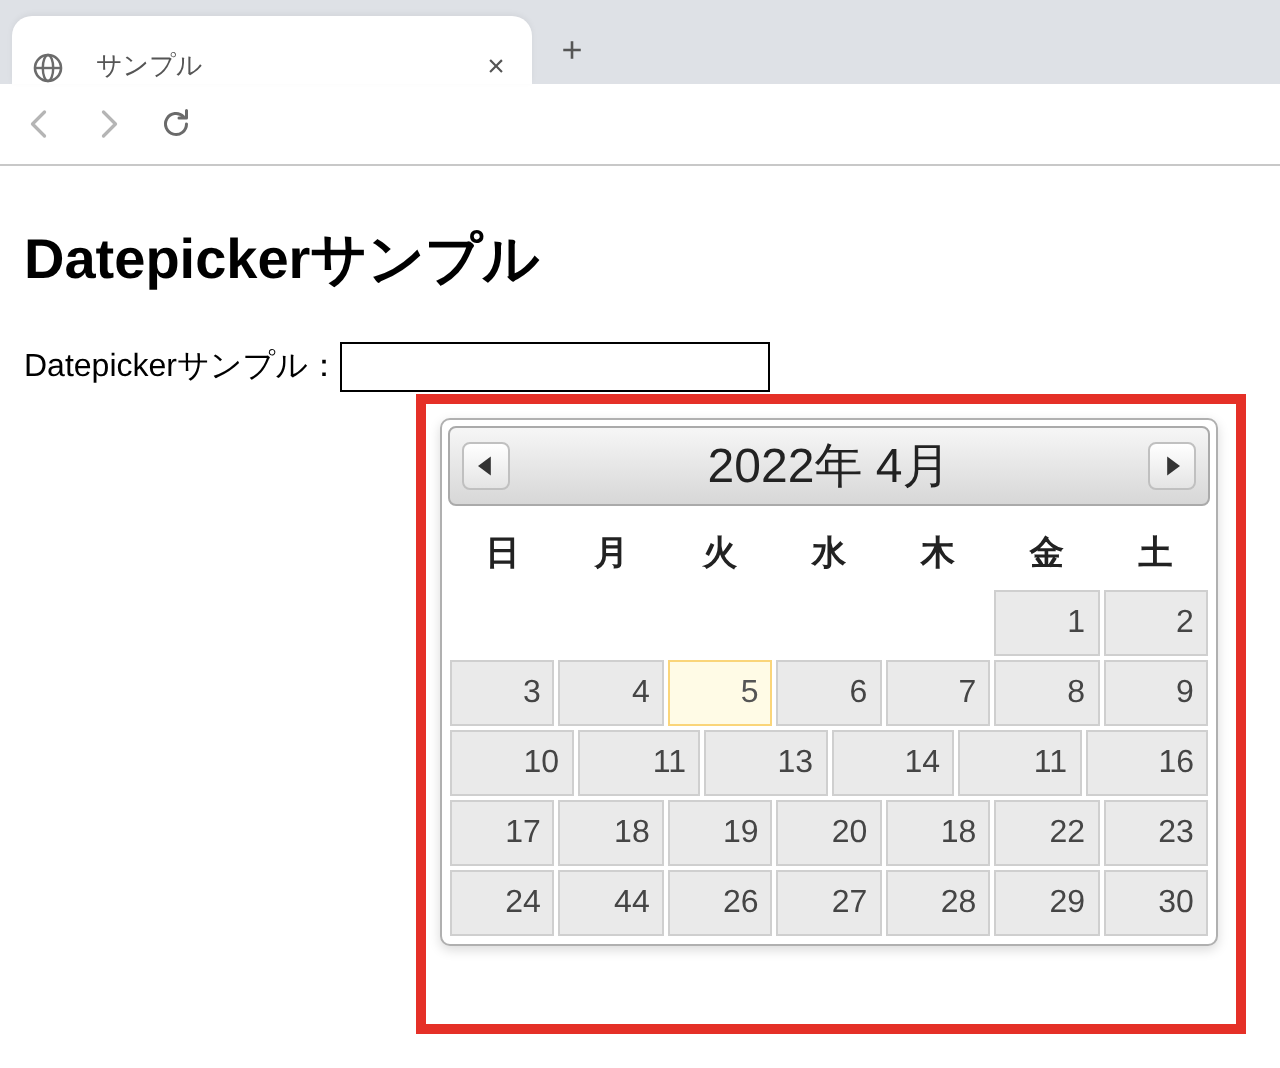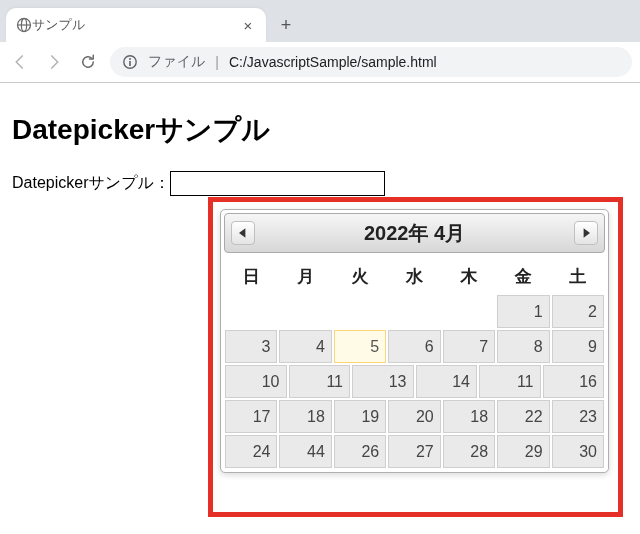--- a/index.html
+++ b/index.html
@@ -1,20 +1,20 @@
 <!DOCTYPE html>
 <html><head>
 <meta charset="utf-8">
 <style>
   html,body{margin:0;padding:0;font-family:"Meiryo","Hiragino Sans",sans-serif;background:#fff;color:#000;}
   .viewport{width:640px;height:534px;position:relative;overflow:hidden;background:#fff;}
   
   .chrome{background:#dee1e6;border-bottom:1px solid #c8c8c8;}
   .tab-strip{display:flex;align-items:flex-end;height:38px;padding:4px 6px 0 6px;gap:0;}
-  .tab{display:flex;align-items:center;background:#fff;border-top-left-radius:10px;border-top-right-radius:10px;height:34px;min-width:240px;max-width:280px;padding:0 10px;gap:0;box-shadow:0 -1px 3px rgba(0,0,0,0.05);}
+  .tab{display:flex;align-items:flex-end;background:#fff;border-top-left-radius:10px;border-top-right-radius:10px;height:34px;min-width:240px;max-width:280px;padding:0 10px;gap:16px;box-shadow:0 -1px 3px rgba(0,0,0,0.05);}
   .tab .favicon{width:16px;height:16px;flex:0 0 16px;}
   .tab .title{flex:1;font-size:13px;color:#555;white-space:nowrap;overflow:hidden;text-overflow:ellipsis;}
   .tab .close{flex:0 0 16px;font-size:15px;color:#555;text-align:center;cursor:pointer;}
   .new-tab{width:28px;height:28px;display:flex;align-items:center;justify-content:center;font-size:18px;color:#555;margin-left:6px;margin-bottom:3px;cursor:pointer;}
   .toolbar{display:flex;align-items:center;height:40px;background:#fff;padding:0 8px;gap:10px;}
   .nav-btn{width:24px;height:24px;display:flex;align-items:center;justify-content:center;color:#6a6a6a;cursor:pointer;}
   .nav-btn.disabled{color:#b5b5b5;cursor:default;}
   .nav-btn svg{width:18px;height:18px;}
   .addr{flex:1;height:30px;background:#f1f3f4;border-radius:15px;display:flex;align-items:center;padding:0 12px;gap:10px;color:#5f6368;font-size:14px;}
   .addr .info-icon{width:16px;height:16px;flex:0 0 16px;}
@@ -25,21 +25,21 @@
   .page{padding:14px 12px;}
   .page h2{font-size:28px;font-weight:bold;margin:14px 0 22px 0;}
   .field-row{font-size:16px;display:flex;align-items:center;}
   .text-input{width:205px;height:23px;border:1.5px solid #000;background:#fff;padding:0 4px;font-size:14px;}
   
   .highlight-box{position:absolute;left:208px;top:197px;width:405px;height:310px;border:5px solid #e53027;background:#fff;pointer-events:none;}
   .datepicker{position:absolute;left:220px;top:209px;width:381px;background:#fff;border:1px solid #b0b0b0;border-radius:5px;padding:3px;box-shadow:0 2px 6px rgba(0,0,0,0.15);}
   .dp-header{height:38px;border:1px solid #aaa;border-radius:4px;background:linear-gradient(#f6f6f6,#d7d7d7);display:flex;align-items:center;justify-content:space-between;padding:0 6px;}
   .dp-nav{width:22px;height:22px;border:1px solid #c0c0c0;border-radius:4px;background:linear-gradient(#fff,#e4e4e4);display:flex;align-items:center;justify-content:center;cursor:pointer;}
   .dp-nav svg{width:8px;height:10px;}
-  .dp-title{font-size:20px;font-weight:bold;color:#222;}
+  .dp-title{font-size:24px;font-weight:normal;color:#222;}
   .dp-grid{width:100%;margin-top:6px;}
   .dp-row{display:flex;}
   .dp-cell{flex:1;height:33px;margin:1px;display:flex;align-items:center;justify-content:flex-end;padding-right:6px;font-size:16px;box-sizing:border-box;}
   .dp-dow{justify-content:center;font-weight:bold;font-size:17px;color:#222;padding-right:0;}
   .dp-day{border:1px solid #cfcfcf;background:#eaeaea;color:#454545;cursor:pointer;}
   .dp-empty{border:1px solid transparent;background:transparent;}
   .dp-today{background:#fffbe6;border:1px solid #fad57a;color:#555;}
 </style>
 </head>
 <body>
@@ -69,32 +69,20 @@
       <div class="nav-btn disabled">
         <svg viewBox="0 0 24 24">
             <path d="M9 4l8 8-8 8" fill="none" stroke="currentColor" stroke-width="2.2" stroke-linecap="round" stroke-linejoin="round"></path>
           </svg>
       </div>
       <div class="nav-btn">
         <svg viewBox="0 0 24 24">
             <path d="M19 12a7 7 0 1 1-2.05-4.95" fill="none" stroke="currentColor" stroke-width="2" stroke-linecap="round"></path>
             <path d="M19 3v5h-5" fill="none" stroke="currentColor" stroke-width="2" stroke-linecap="round" stroke-linejoin="round"></path>
           </svg>
-      </div>
-      <div class="addr">
-        <span class="info-icon">
-          <svg viewBox="0 0 16 16">
-              <circle cx="8" cy="8" r="6.2" fill="none" stroke="#5f6368" stroke-width="1.4"></circle>
-              <circle cx="8" cy="5" r="1" fill="#5f6368"></circle>
-              <rect x="7.2" y="7" width="1.6" height="5" fill="#5f6368"></rect>
-            </svg>
-        </span>
-        <span class="scheme">ファイル</span>
-        <span class="sep">|</span>
-        <span class="path">C:/JavascriptSample/sample.html</span>
       </div>
     </div>
   </div>
 
   <div class="page">
     <h2>Datepickerサンプル</h2>
     <div class="field-row">
       <span>Datepickerサンプル：</span>
       <input type="text" class="text-input" value="" style="">
     </div>

